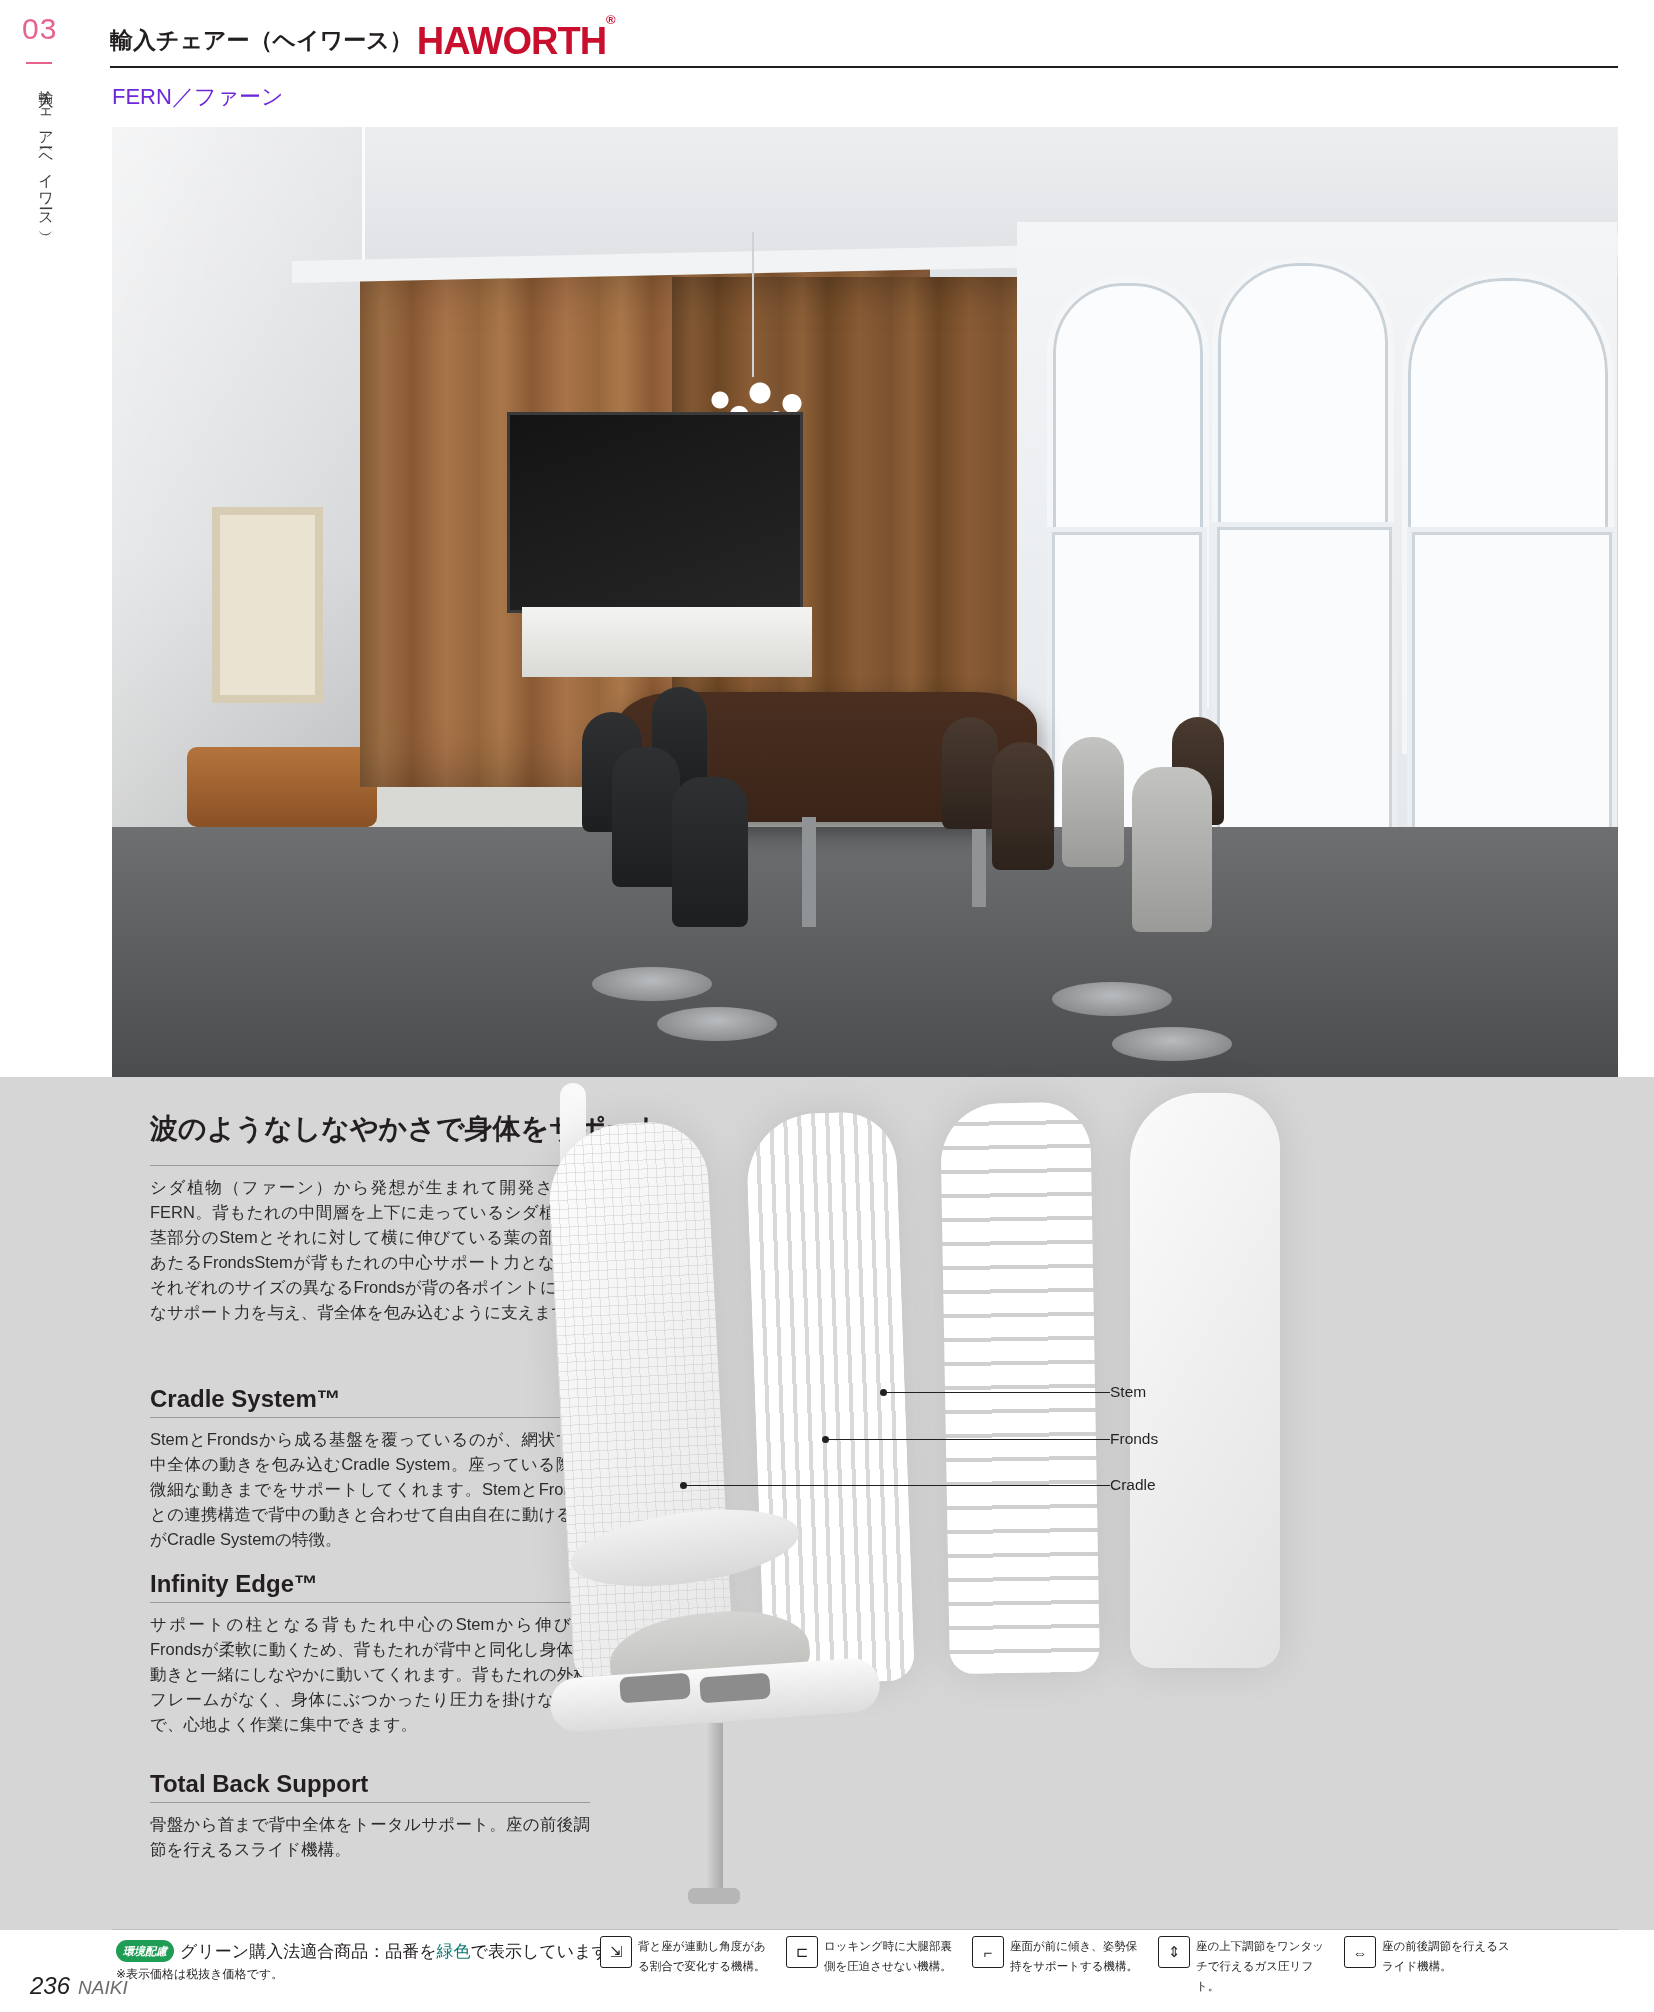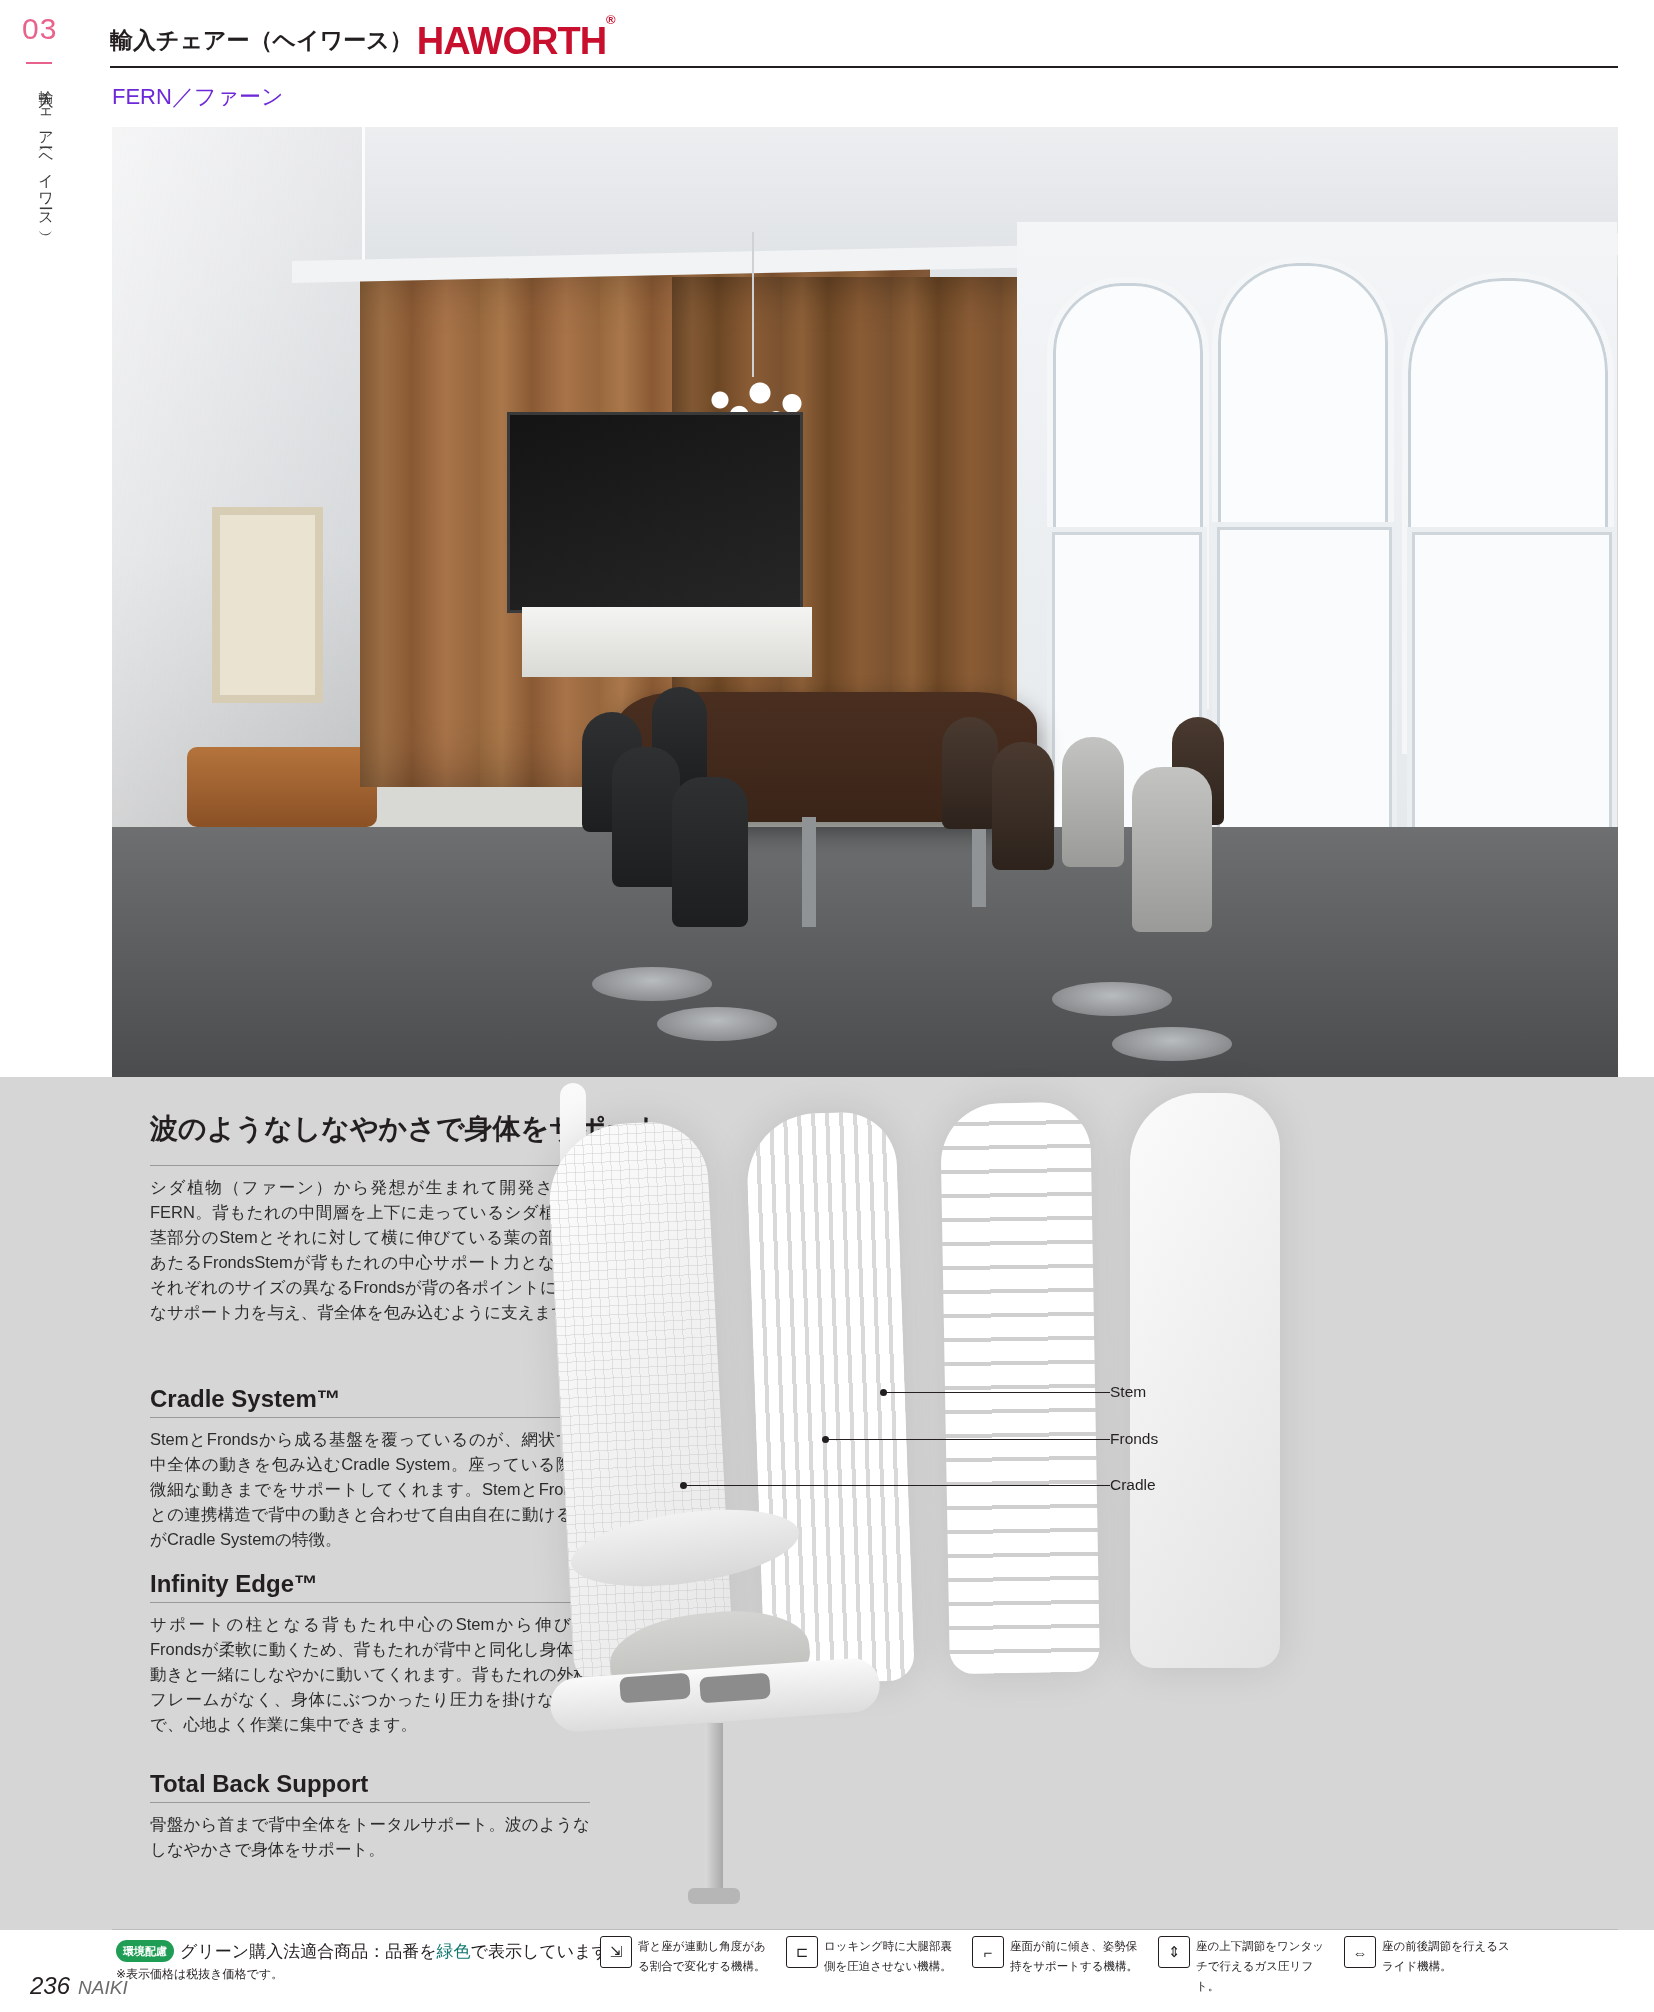--- a/index.html
+++ b/index.html
@@ -210,21 +210,21 @@
   
   .callout{position:absolute;font-size:15.5px;color:#231f20;}
   .callout .dot{position:absolute;width:7px;height:7px;border-radius:50%;background:#231f20;}
   .callout .line{position:absolute;height:1px;background:#231f20;}
 
   
   .footer{position:absolute;left:0;top:1930px;width:1654px;height:82px;background:#fff;}
   .footer-line{position:absolute;left:112px;top:1929px;width:1506px;height:1px;background:#bdbdbd;}
   .green-badge{
     position:absolute;left:116px;top:1940px;width:58px;height:22px;border-radius:11px;
-    background:#1f9d55;color:#fff;font-size:11px;line-height:22px;text-align:center;font-weight:700;
+    background:#1f9d55;color:#fff;font-size:11px;line-height:22px;text-align:center;font-weight:700;font-style:italic;
   }
   .green-text{position:absolute;left:180px;top:1940px;font-size:17px;}
   .green-text .green{color:#0f766e;}
   .tax-note{position:absolute;left:116px;top:1966px;font-size:12px;color:#231f20;}
   .icon-row{position:absolute;left:600px;top:1936px;display:flex;gap:16px;}
   .icon-item{display:flex;align-items:flex-start;gap:6px;width:170px;}
   .icon-box{
     width:30px;height:30px;border:1.6px solid #231f20;border-radius:3px;flex:0 0 auto;
     display:flex;align-items:center;justify-content:center;font-size:15px;background:#fff;
   }
@@ -303,21 +303,21 @@
 
 <div class="block b-infinity">
   <h3>Infinity Edge™</h3>
   <div class="rule"></div>
   <p>サポートの柱となる背もたれ中心のStemから伸びるFrondsが柔軟に動くため、背もたれが背中と同化し身体の動きと一緒にしなやかに動いてくれます。背もたれの外枠フレームがなく、身体にぶつかったり圧力を掛けないので、心地よく作業に集中できます。</p>
 </div>
 
 <div class="block b-total">
   <h3>Total Back Support</h3>
   <div class="rule"></div>
-  <p>骨盤から首まで背中全体をトータルサポート。波のようなしなやかさで身体をサポート。</p>
+  <p>骨盤から首まで背中全体をトータルサポート。座の前後調節を行えるスライド機構。</p>
 </div>
 
 <div class="illus">
   <div class="shell shell-mesh"></div>
   <div class="shell shell-grid"></div>
   <div class="shell shell-fronds"></div>
   <div class="shell-stem"></div>
   <div class="shell shell-plain"></div>
   <div class="seat"></div>
   <div class="seat-cushion"></div>

